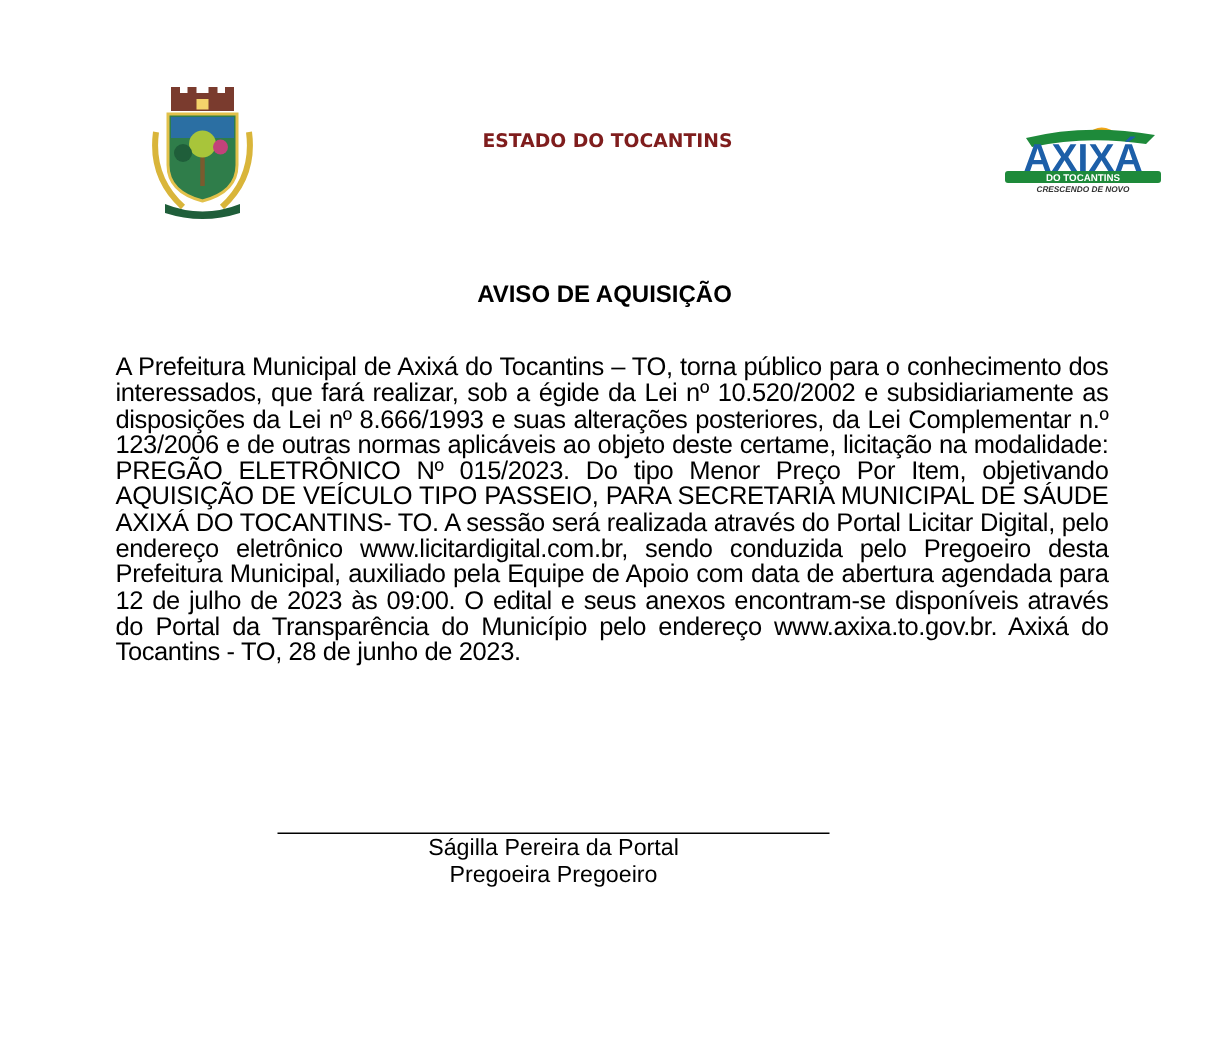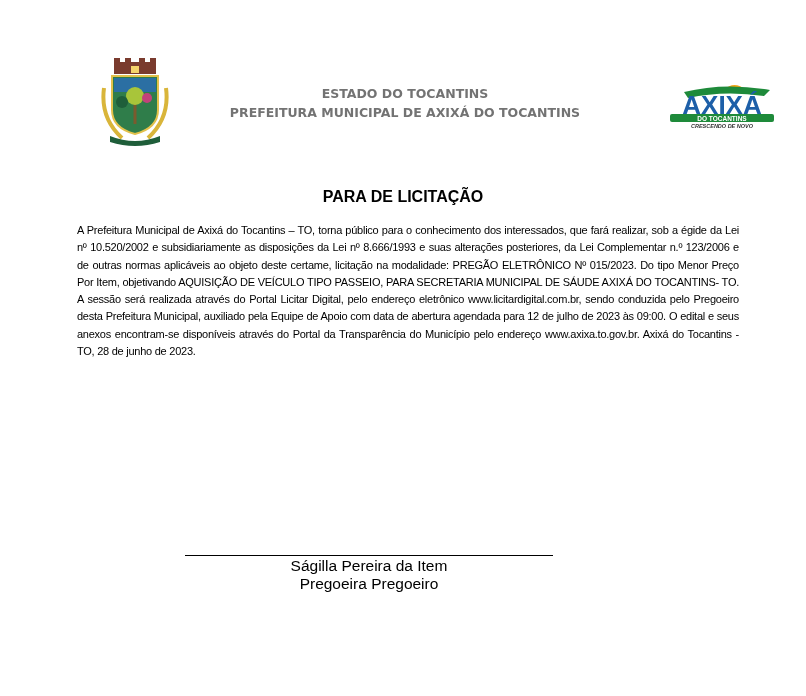--- a/index.html
+++ b/index.html
@@ -1,21 +1,21 @@
 <!DOCTYPE html>
 <html><head>
   <meta charset="utf-8">
   <style>
     html, body { margin: 0; padding: 0; background: #ffffff; }
     body { width: 806px; height: 696px; position: relative; overflow: hidden; font-family: "Liberation Sans", sans-serif; color: #000; }
     .coat { position: absolute; left: 100px; top: 58px; width: 70px; height: 88px; }
     .logo { position: absolute; left: 664px; top: 78px; width: 116px; height: 52px; }
-    .hdr { position: absolute; left: 200px; top: 84px; width: 410px; text-align: center; font-family: "DejaVu Sans", sans-serif; font-weight: bold; font-size: 12.5px; line-height: 19px; color: #737373; }
+    .hdr { position: absolute; left: 200px; top: 84px; width: 410px; text-align: center; font-family: "DejaVu Sans", sans-serif; font-weight: bold; font-size: 12.5px; line-height: 19px; color: #7f1d1d; }
     .title { position: absolute; left: 0; width: 806px; top: 188px; text-align: center; font-weight: bold; font-size: 16px; }
-    .body { position: absolute; left: 77px; top: 222px; width: 662px; font-size: 11px; line-height: 17.3px; text-align: justify; letter-spacing: -0.25px; }
+    .body { position: absolute; left: 77px; top: 236px; width: 662px; font-size: 17px; line-height: 17.3px; text-align: justify; letter-spacing: -0.25px; }
     .sigline { position: absolute; left: 185px; top: 555px; width: 368px; border-top: 1px solid #000; }
     .sig { position: absolute; left: 185px; width: 368px; text-align: center; font-size: 15.5px; }
     .sig1 { top: 557px; }
     .sig2 { top: 575px; }
   </style>
 </head>
 <body>
 
 <div class="coat">
   <svg width="70" height="88" viewBox="0 0 70 88">
@@ -32,33 +32,32 @@
     <circle cx="47" cy="40" r="5" fill="#c2427a"></circle>
     <circle cx="22" cy="44" r="6" fill="#1f5e3a"></circle>
     <path d="M4 30 Q0 60 22 80" stroke="#d9b53a" stroke-width="4" fill="none"></path>
     <path d="M66 30 Q70 60 48 80" stroke="#d9b53a" stroke-width="4" fill="none"></path>
     <path d="M10 78 Q35 88 60 78 L60 84 Q35 92 10 84 Z" fill="#1f5e3a"></path>
   </svg>
 </div>
 
 <div class="hdr">
   <div>ESTADO DO TOCANTINS</div>
-  <div>PREFEITURA MUNICIPAL DE AXIXÁ DO TOCANTINS</div>
 </div>
 
 <div class="logo">
   <svg width="116" height="52" viewBox="0 0 116 52">
     <path d="M60 12 Q70 2 82 12" fill="#f2a516"></path>
     <path d="M20 14 Q60 4 106 12 L100 18 Q60 12 24 20 Z" fill="#1e8a3a"></path>
     <text x="58" y="36" text-anchor="middle" font-family="Liberation Sans, sans-serif" font-weight="bold" font-size="26" fill="#1d5fa8">AXIXÁ</text>
     <rect x="6" y="36" width="104" height="8" rx="2" fill="#1e8a3a"></rect>
     <text x="58" y="42.5" text-anchor="middle" font-family="Liberation Sans, sans-serif" font-weight="bold" font-size="6.5" fill="#ffffff">DO TOCANTINS</text>
     <text x="58" y="50" text-anchor="middle" font-family="Liberation Sans, sans-serif" font-style="italic" font-weight="bold" font-size="5.5" fill="#333">CRESCENDO DE NOVO</text>
   </svg>
 </div>
 
-<div class="title">PARA DE LICITAÇÃO</div>
+<div class="title">AVISO DE AQUISIÇÃO</div>
 
 <div class="body">A Prefeitura Municipal de Axixá do Tocantins – TO, torna público para o conhecimento dos interessados, que fará realizar, sob a égide da Lei nº 10.520/2002 e subsidiariamente as disposições da Lei nº 8.666/1993 e suas alterações posteriores, da Lei Complementar n.º 123/2006 e de outras normas aplicáveis ao objeto deste certame, licitação na modalidade: PREGÃO ELETRÔNICO Nº 015/2023. Do tipo Menor Preço Por Item, objetivando AQUISIÇÃO DE VEÍCULO TIPO PASSEIO, PARA SECRETARIA MUNICIPAL DE SÁUDE AXIXÁ DO TOCANTINS- TO. A sessão será realizada através do Portal Licitar Digital, pelo endereço eletrônico www.licitardigital.com.br, sendo conduzida pelo Pregoeiro desta Prefeitura Municipal, auxiliado pela Equipe de Apoio com data de abertura agendada para 12 de julho de 2023 às 09:00. O edital e seus anexos encontram-se disponíveis através do Portal da Transparência do Município pelo endereço www.axixa.to.gov.br. Axixá do Tocantins - TO, 28 de junho de 2023.</div>
 
 <div class="sigline"></div>
-<div class="sig sig1">Ságilla Pereira da Item</div>
+<div class="sig sig1">Ságilla Pereira da Portal</div>
 <div class="sig sig2">Pregoeira Pregoeiro</div>
 
 </body></html>

